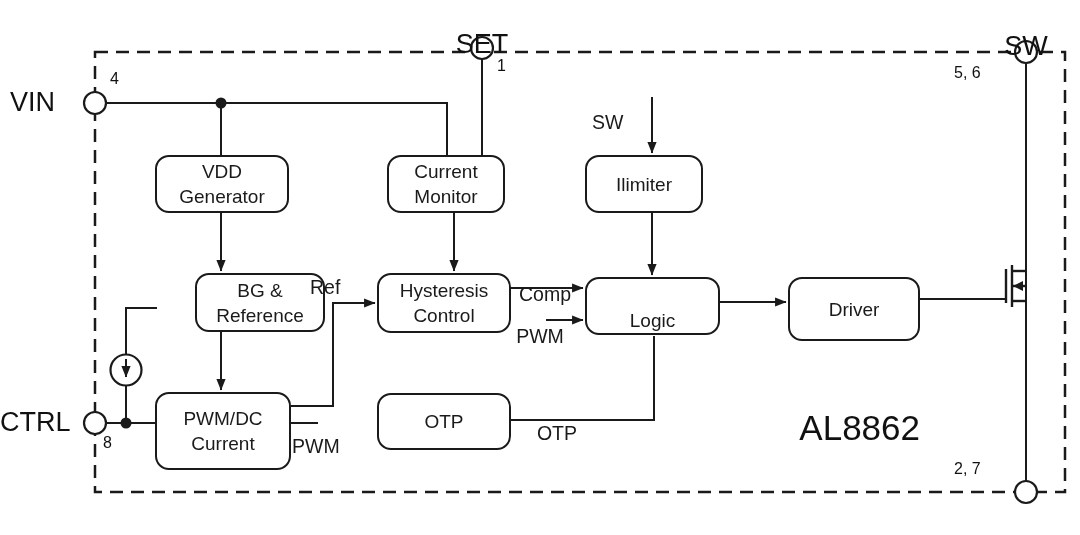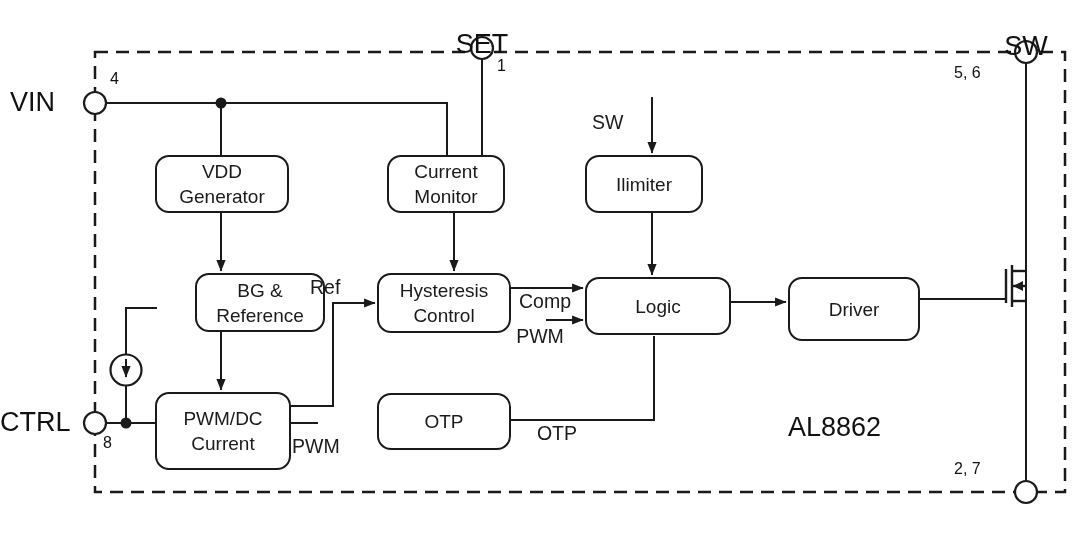--- a/index.html
+++ b/index.html
@@ -46,24 +46,24 @@
     color:#111111;
   }
   .signal-label{
     position:absolute;
     font-size:19.5px;
     line-height:20px;
     color:#1a1a1a;
   }
   .part-label{
     position:absolute;
-    font-size:27px;
+    font-size:35px;
     line-height:31px;
     color:#111111;
-    text-align:left;
+    text-align:right;
   }
   .ta-r{text-align:left;}
   .ta-c{text-align:center;margin-top:28px;}
 </style>
 </head>
 <body>
 
 <div id="stage">
 
   <svg id="wiring" viewBox="0 0 1080 535" xmlns="http://www.w3.org/2000/svg">
@@ -151,21 +151,21 @@
   <div class="block" style="left:155px;top:273px;width:130px;height:59px;margin-left:40px;">
     <span>BG &amp;</span>
     <span>Reference</span>
   </div>
 
   <div class="block" style="left:377px;top:273px;width:134px;height:60px;">
     <span>Hysteresis</span>
     <span>Control</span>
   </div>
 
-  <div class="block" style="left:585px;top:277px;width:146px;height:58px;">
+  <div class="block" style="left:585px;top:277px;width:135px;height:58px;justify-content:flex-end;">
     <span>Logic</span>
   </div>
 
   <div class="block" style="left:155px;top:392px;width:136px;height:78px;">
     <span>PWM/DC</span>
     <span>Current</span>
   </div>
 
   <div class="block" style="left:377px;top:393px;width:134px;height:57px;">
     <span>OTP</span>
@@ -182,20 +182,20 @@
   <div class="pin-label ta-c" style="left:984px;top:508px;width:84px;">GND</div>
 
   <div class="pin-number" style="left:110px;top:71px;width:24px;">4</div>
   <div class="pin-number" style="left:497px;top:58px;width:24px;">1</div>
   <div class="pin-number ta-r" style="left:954px;top:65px;width:50px;">5, 6</div>
   <div class="pin-number" style="left:103px;top:435px;width:24px;">8</div>
   <div class="pin-number ta-r" style="left:954px;top:461px;width:50px;">2, 7</div>
 
   <div class="signal-label ta-r" style="left:592px;top:112px;width:48px;">SW</div>
   <div class="signal-label ta-r" style="left:310px;top:277px;width:52px;">Ref</div>
-  <div class="signal-label ta-c" style="left:512px;top:263px;width:66px;">Comp</div>
+  <div class="signal-label ta-c" style="left:512px;top:256px;width:66px;">Comp</div>
   <div class="signal-label ta-c" style="left:510px;top:298px;width:60px;">PWM</div>
   <div class="signal-label" style="left:292px;top:436px;width:56px;">PWM</div>
   <div class="signal-label ta-c" style="left:528px;top:395px;width:58px;">OTP</div>
 
   <div class="part-label" style="left:788px;top:412px;width:132px;">AL8862</div>
 
 </div>
 
 </body></html>

